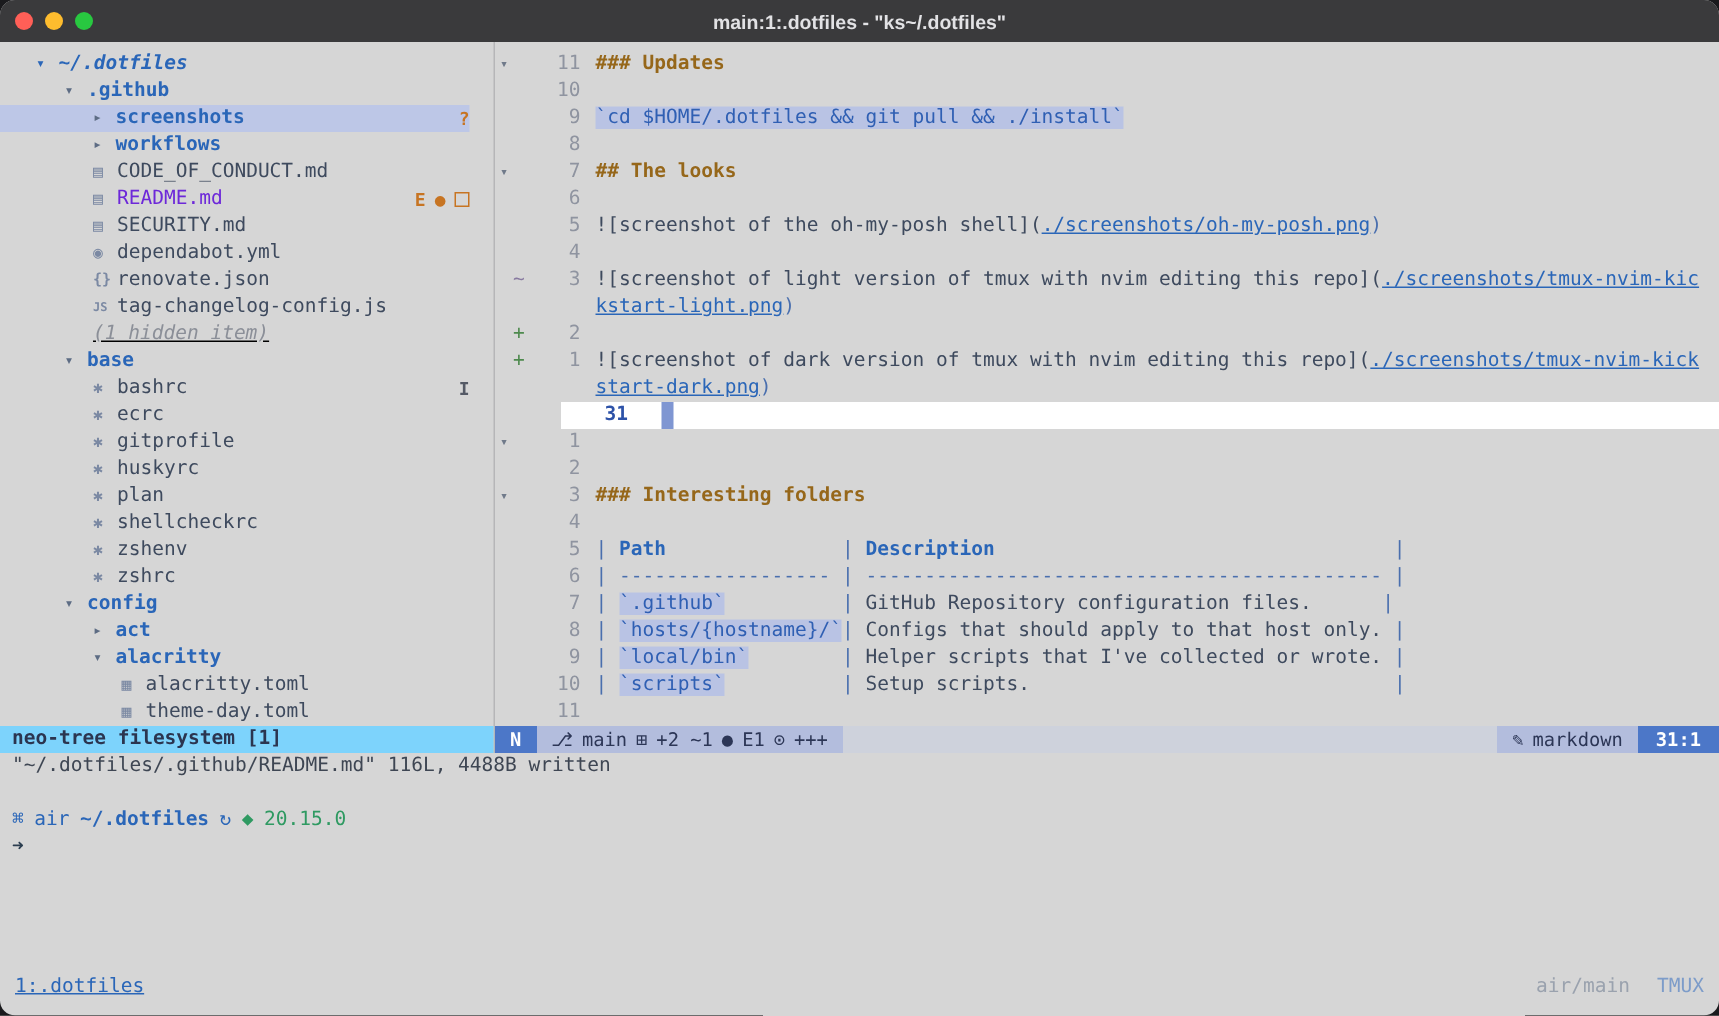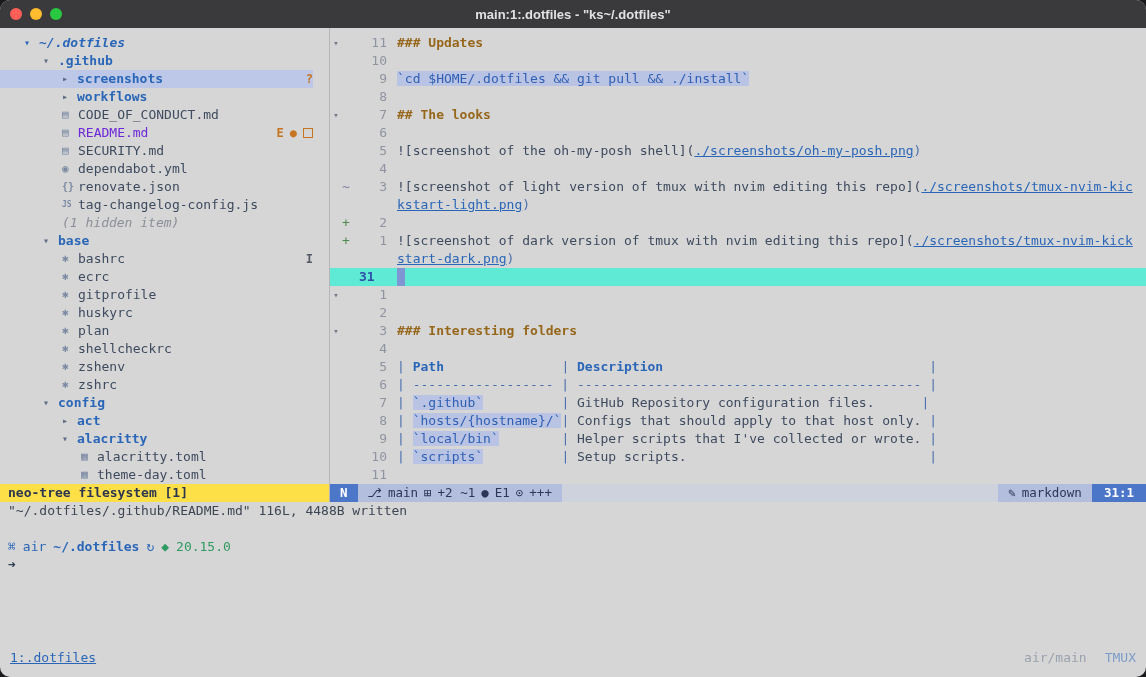--- a/index.html
+++ b/index.html
@@ -25,27 +25,27 @@
   .ficon.i-js{font-size:8px;font-weight:bold;}
   .ficon.i-braces{font-size:10px;font-weight:bold;}
   .lbl{color:#3e4a5e;}
   .side-row.dir .lbl{color:#2a66b8;font-weight:bold;}
   .side-row.root .lbl{color:#2a66b8;font-weight:bold;font-style:italic;}
   .side-row.modified .lbl{color:#6d28d9;}
   .side-row.hiddenitem .lbl{color:#8b8f98;font-style:italic;}
   .side-spacer{flex:1;}
   .badge{margin-left:6px;font-weight:bold;font-size:12px;}
   .badge-box{width:8px;height:8px;border:1.5px solid #c77422;display:inline-block;margin-left:6px;}
-  .side-footer{flex:0 0 18px;height:18px;background:#fde047;color:#2b3550;font-size:13px;line-height:18px;
+  .side-footer{flex:0 0 18px;height:18px;background:#7dd3fc;color:#2b3550;font-size:13px;line-height:18px;
                font-weight:bold;padding-left:8px;}
   
   .editor{flex:1;display:flex;flex-direction:column;padding-top:6px;min-width:0;}
   .ed-lines{flex:0 0 auto;}
   .ed-row{height:18px;display:flex;font-size:13px;line-height:18px;white-space:pre;}
-  .ed-row.cursorline{background:#5eead4;}
+  .ed-row.cursorline{background:#ffffff;margin-left:44px;}
   .fold{flex:0 0 12px;width:12px;text-align:center;color:#707a8a;font-size:9px;}
   .sign{flex:0 0 13px;width:13px;color:#6f7d95;}
   .sign.add{color:#4e8a4e;} .sign.chg{color:#887aa0;}
   .num{flex:0 0 32px;width:32px;text-align:right;color:#8f94a0;padding-right:10px;box-sizing:content-box;}
   .num.cur{text-align:left;padding-left:4px;flex-basis:28px;width:28px;color:#2d52a8;font-weight:bold;}
   .ctext{white-space:pre;}
   .s-tx{color:#3e4a5e;}
   .s-hd{color:#96671a;font-weight:bold;}
   .s-cd{background:#b9c3e4;color:#2f5fb3;}
   .s-lk{color:#2a66b8;text-decoration:underline;}
@@ -98,21 +98,21 @@
           <div class="side-row root" style="padding-left: 24px;"><span class="chev">▾</span><span class="lbl">~/.dotfiles</span><span class="side-spacer"></span></div>
           <div class="side-row dir" style="padding-left: 43px;"><span class="chev">▾</span><span class="lbl">.github</span><span class="side-spacer"></span></div>
           <div class="side-row dir selected" style="padding-left: 62px;"><span class="chev">▸</span><span class="lbl">screenshots</span><span class="side-spacer"></span><span class="badge" style="color: rgb(199, 116, 34);">?</span></div>
           <div class="side-row dir" style="padding-left: 62px;"><span class="chev">▸</span><span class="lbl">workflows</span><span class="side-spacer"></span></div>
           <div class="side-row file" style="padding-left: 62px;"><span class="ficon i-doc">▤</span><span class="lbl">CODE_OF_CONDUCT.md</span><span class="side-spacer"></span></div>
           <div class="side-row modified" style="padding-left: 62px;"><span class="ficon i-doc">▤</span><span class="lbl">README.md</span><span class="side-spacer"></span><span class="badge" style="color: rgb(199, 116, 34);">E</span><span class="badge" style="color: rgb(199, 116, 34);">●</span><span class="badge-box" style="border-color: rgb(199, 116, 34);"></span></div>
           <div class="side-row file" style="padding-left: 62px;"><span class="ficon i-doc">▤</span><span class="lbl">SECURITY.md</span><span class="side-spacer"></span></div>
           <div class="side-row file" style="padding-left: 62px;"><span class="ficon i-robot">◉</span><span class="lbl">dependabot.yml</span><span class="side-spacer"></span></div>
           <div class="side-row file" style="padding-left: 62px;"><span class="ficon i-braces">{}</span><span class="lbl">renovate.json</span><span class="side-spacer"></span></div>
           <div class="side-row file" style="padding-left: 62px;"><span class="ficon i-js">JS</span><span class="lbl">tag-changelog-config.js</span><span class="side-spacer"></span></div>
-          <div class="side-row hiddenitem" style="padding-left: 62px;"><span class="lbl">(1 hidden item)</span><span class="side-spacer"></span></div>
+          <div class="side-row hiddenitem" style="padding-left: 62px; text-decoration: underline;"><span class="lbl">(1 hidden item)</span><span class="side-spacer"></span></div>
           <div class="side-row dir" style="padding-left: 43px;"><span class="chev">▾</span><span class="lbl">base</span><span class="side-spacer"></span></div>
           <div class="side-row file" style="padding-left: 62px;"><span class="ficon i-shell">✱</span><span class="lbl">bashrc</span><span class="side-spacer"></span><span class="badge" style="color: rgb(85, 90, 102);">I</span></div>
           <div class="side-row file" style="padding-left: 62px;"><span class="ficon i-shell">✱</span><span class="lbl">ecrc</span><span class="side-spacer"></span></div>
           <div class="side-row file" style="padding-left: 62px;"><span class="ficon i-shell">✱</span><span class="lbl">gitprofile</span><span class="side-spacer"></span></div>
           <div class="side-row file" style="padding-left: 62px;"><span class="ficon i-shell">✱</span><span class="lbl">huskyrc</span><span class="side-spacer"></span></div>
           <div class="side-row file" style="padding-left: 62px;"><span class="ficon i-shell">✱</span><span class="lbl">plan</span><span class="side-spacer"></span></div>
           <div class="side-row file" style="padding-left: 62px;"><span class="ficon i-shell">✱</span><span class="lbl">shellcheckrc</span><span class="side-spacer"></span></div>
           <div class="side-row file" style="padding-left: 62px;"><span class="ficon i-shell">✱</span><span class="lbl">zshenv</span><span class="side-spacer"></span></div>
           <div class="side-row file" style="padding-left: 62px;"><span class="ficon i-shell">✱</span><span class="lbl">zshrc</span><span class="side-spacer"></span></div>
           <div class="side-row dir" style="padding-left: 43px;"><span class="chev">▾</span><span class="lbl">config</span><span class="side-spacer"></span></div>

